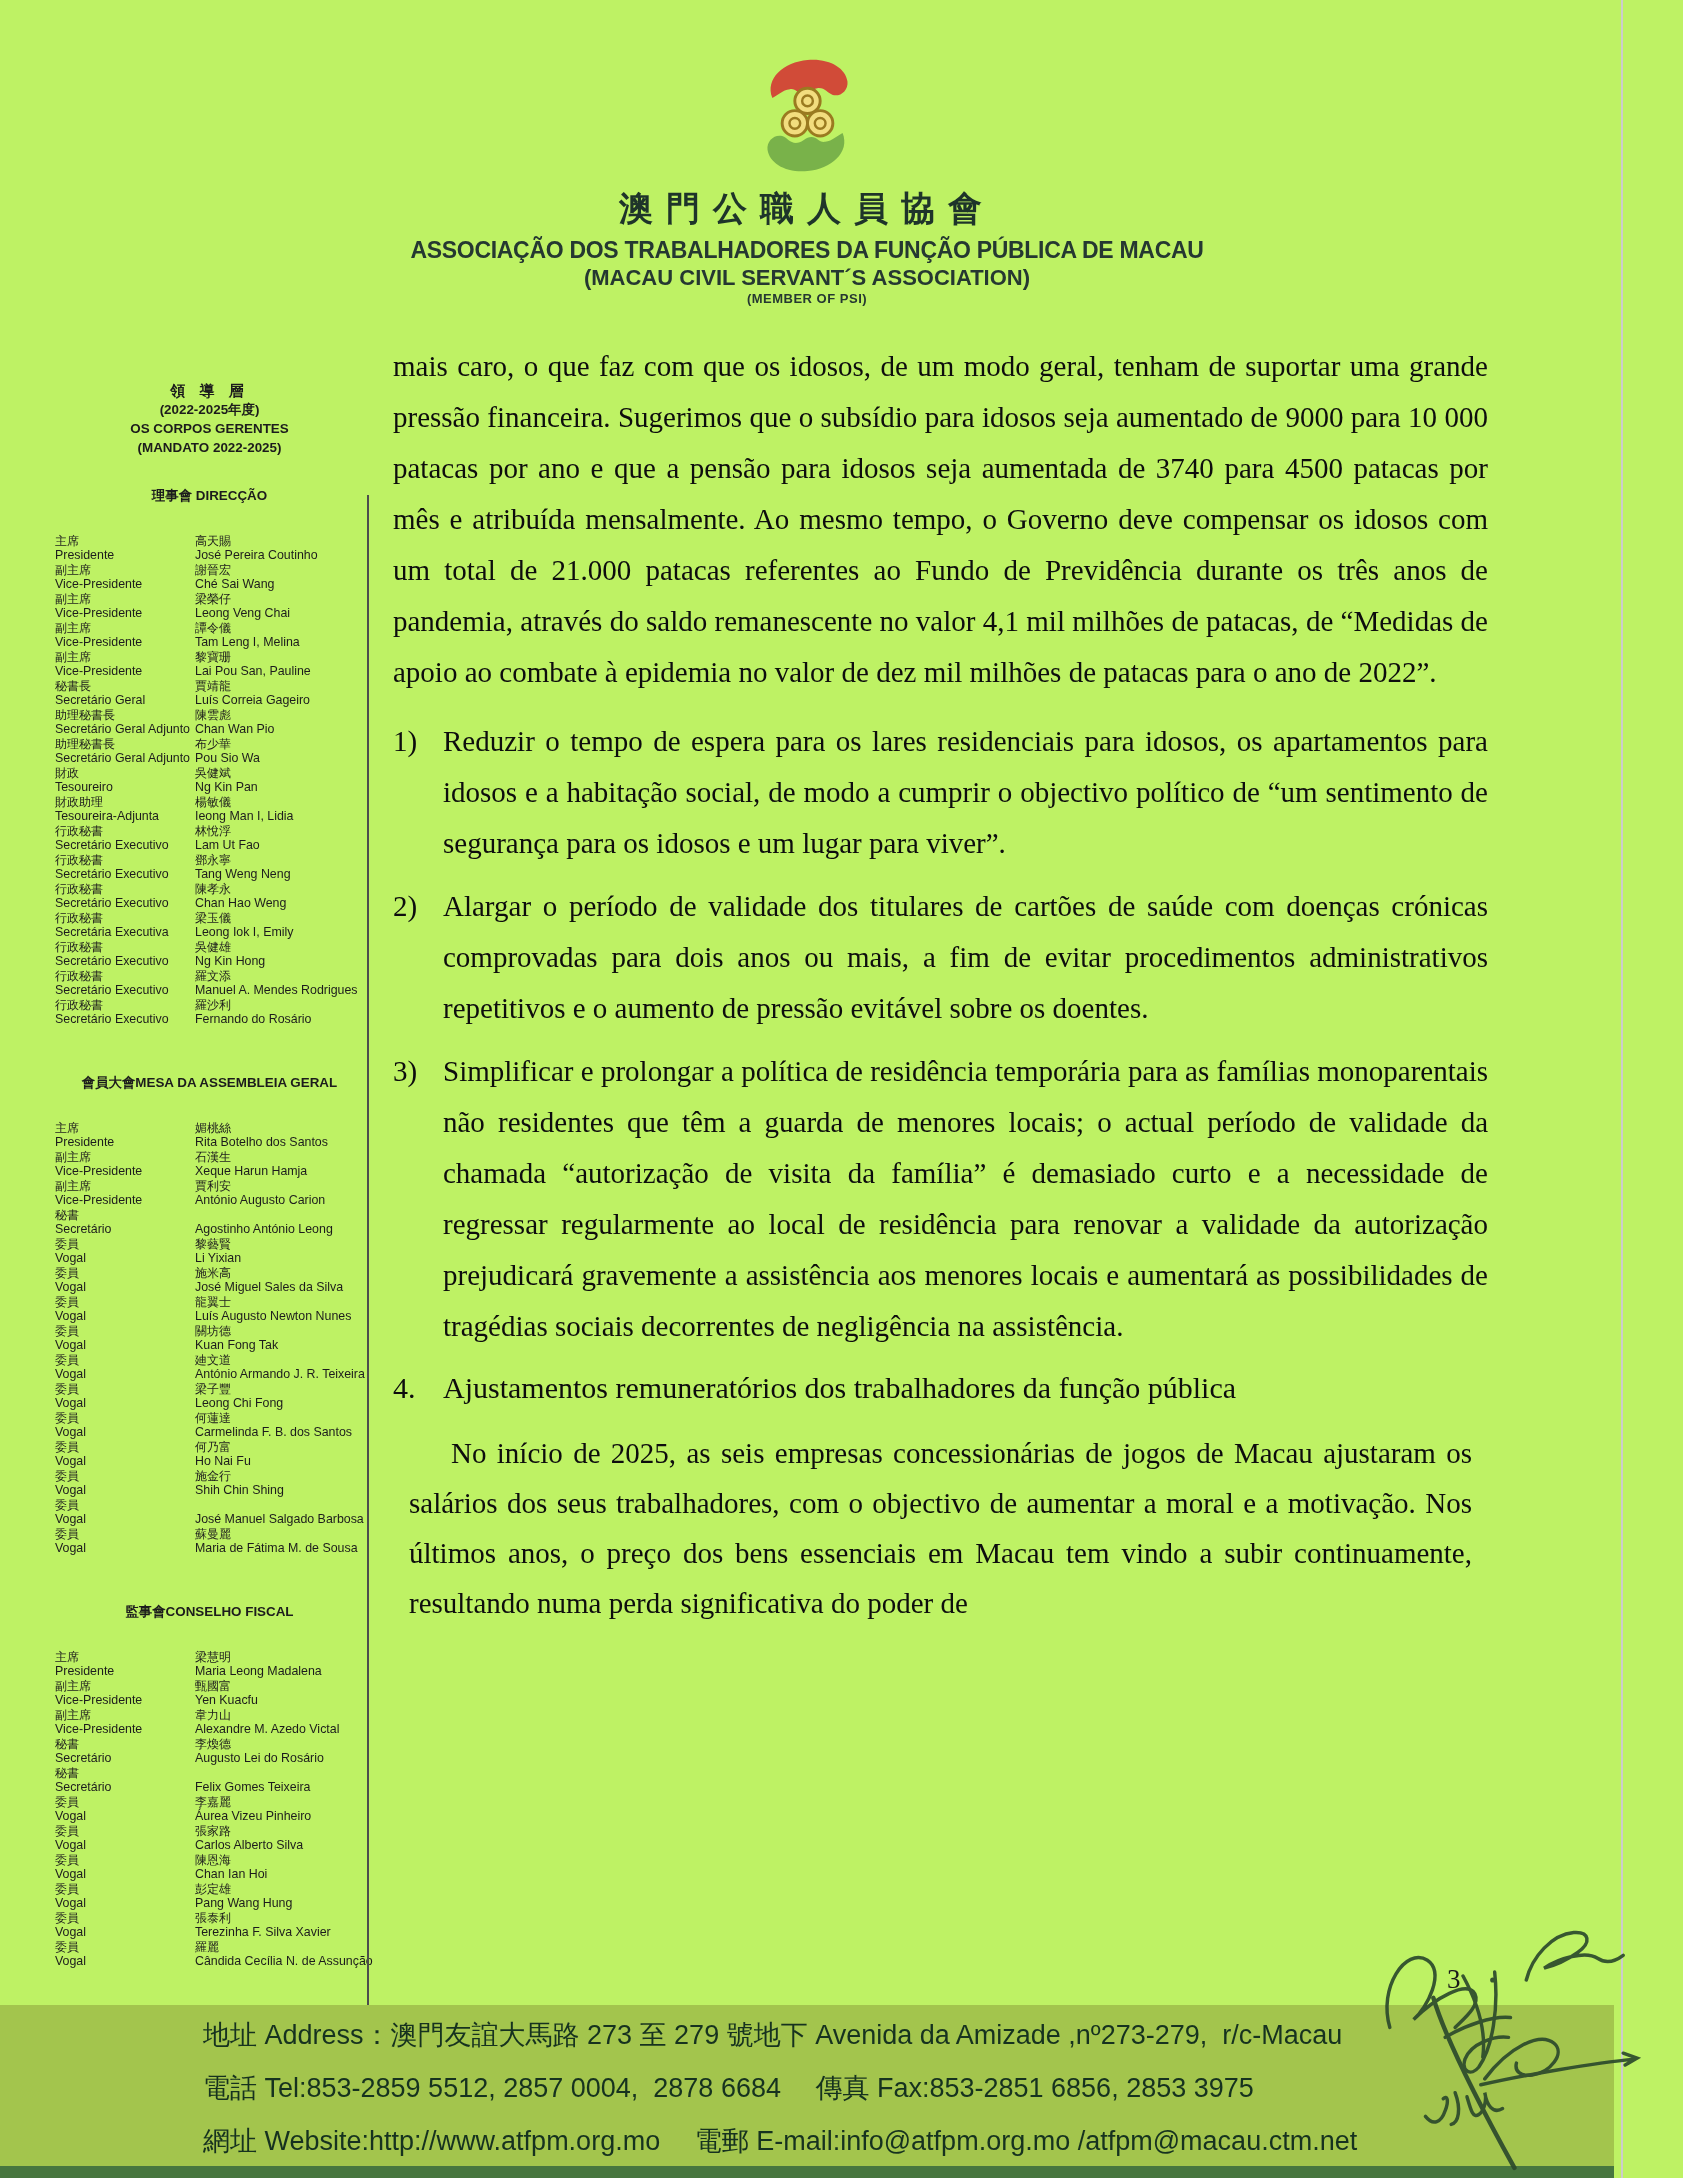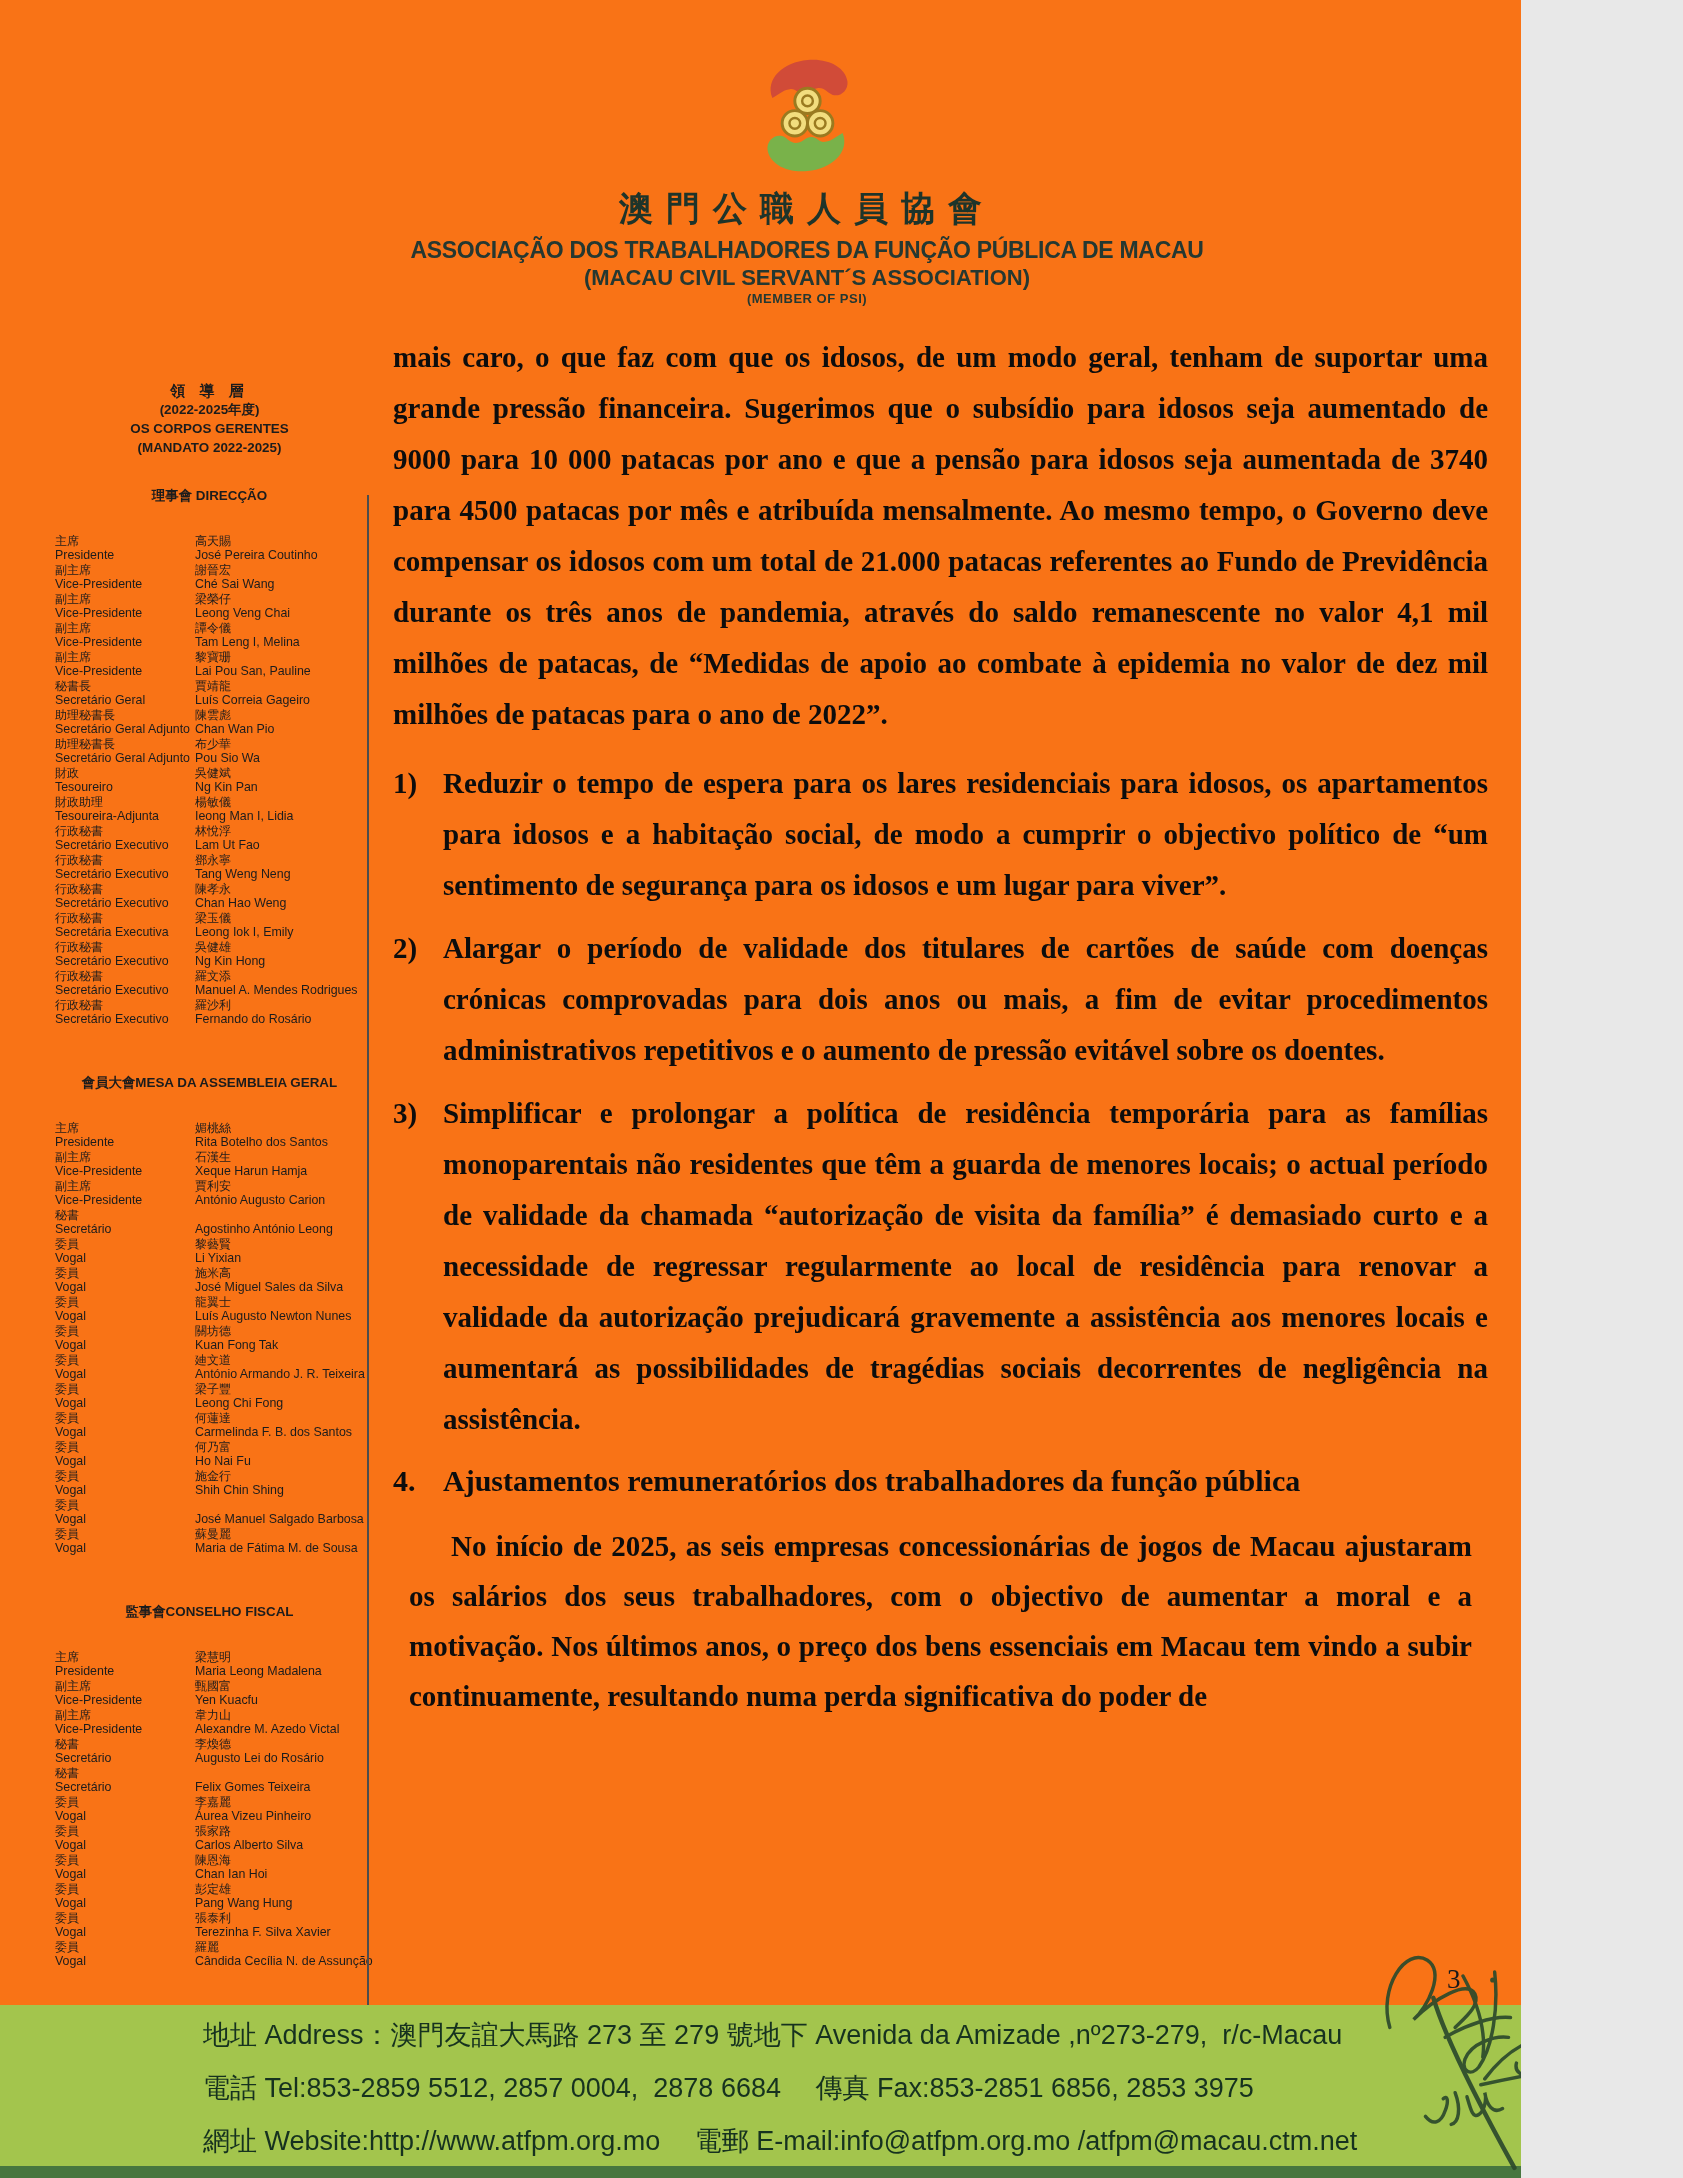--- a/index.html
+++ b/index.html
@@ -1,16 +1,16 @@
 <!DOCTYPE html>
 <html><head>
 <meta charset="utf-8">
 <style>
   html,body{margin:0;padding:0;background:#e8e8e8;}
-  .page{position:relative;width:1521px;height:2178px;background:#f97316;overflow:hidden;
+  .page{position:relative;width:1683px;height:2178px;background:#bef264;overflow:hidden;
         font-family:"Liberation Sans",sans-serif;}
   .scan-edge{position:absolute;left:1621px;top:0;width:2px;height:2178px;background:#cccccc;}
 
   
   .letterhead{position:absolute;left:0;top:0;width:1614px;text-align:center;color:#253831;}
   .logo{margin-top:55px;}
   .t-zh{font-size:34px;font-weight:bold;letter-spacing:13px;color:#1e342a;margin-top:6px;}
   .t-pt{font-size:23px;font-weight:bold;margin-top:5px;letter-spacing:-0.3px;}
   .t-en{font-size:22px;font-weight:bold;margin-top:1px;}
   .t-sub{font-size:29px;font-weight:bold;letter-spacing:4px;margin-top:5px;}
@@ -24,22 +24,22 @@
   .sb-head .l{font-size:13.4px;}
   .sec-title{text-align:center;font-weight:bold;font-size:13.4px;margin-top:47px;margin-bottom:29px;}
   .sec-title.first{margin-top:30px;}
   .member{display:grid;grid-template-columns:140px 1fr;height:29px;}
   .member span{display:block;height:14.4px;line-height:14.4px;white-space:nowrap;overflow:visible;}
   .member .zh{font-size:12px;}
   .member .pt{font-size:12.4px;}
   .divider{position:absolute;left:367px;top:495px;width:2px;height:1510px;background:#4d4d4d;}
 
   
-  .main{position:absolute;left:393px;top:332px;width:1095px;
-        font-family:"Liberation Serif",serif;font-weight:bold;color:#0d0d0d;
+  .main{position:absolute;left:393px;top:341px;width:1095px;
+        font-family:"Liberation Serif",serif;font-weight:normal;color:#0d0d0d;
         font-size:29px;line-height:51px;text-align:justify;}
   .p1{margin:0 0 18px 0;}
   .item{display:flex;margin:0 0 12px 0;}
   .item .num{flex:0 0 50px;}
   .item .txt{flex:1;text-align:justify;}
   .h4{display:flex;font-size:30px;line-height:48px;margin:10px 0 14px 0;}
   .h4 .num{flex:0 0 50px;}
   .h4 .txt{flex:1;text-align:justify;}
   .p2{margin:16px;text-indent:42px;line-height:50px;}
 

